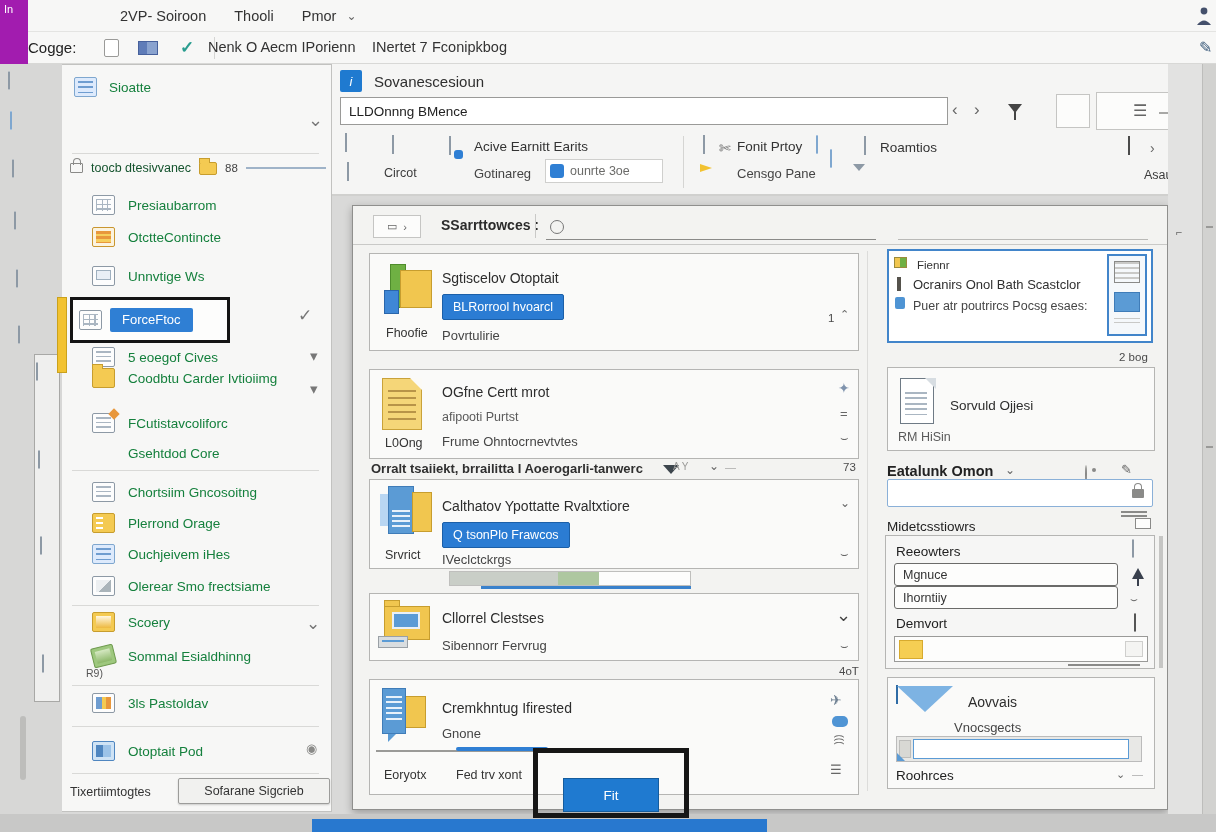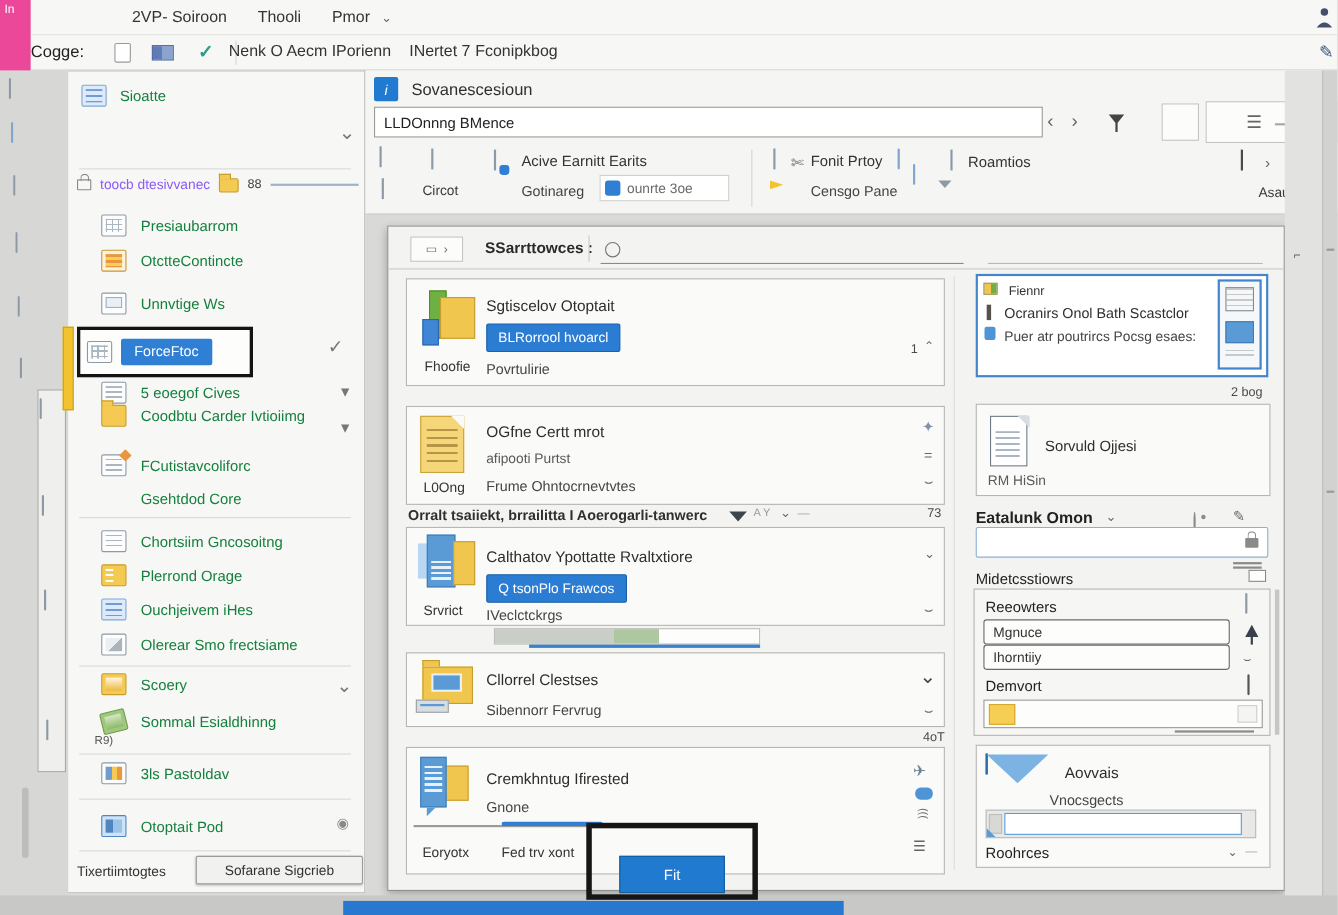--- a/index.html
+++ b/index.html
@@ -3,21 +3,21 @@
 <meta charset="utf-8">
 <style>
   html,body{margin:0;padding:0}
   body{width:1216px;height:832px;position:relative;overflow:hidden;
        font-family:"Liberation Sans",sans-serif;background:#d9d9d8;color:#2e2e2e}
   .abs{position:absolute;box-sizing:border-box}
   .flex{display:flex;align-items:center}
   input{font-family:"Liberation Sans",sans-serif;outline:none}
 
   
-  .corner-block{left:0;top:0;width:28px;height:66px;background:#ec4899;color:#fff;font-size:11px;padding:3px 0 0 4px}
+  .corner-block{left:0;top:0;width:28px;height:66px;background:#a21caf;color:#fff;font-size:11px;padding:3px 0 0 4px}
   .menubar{left:28px;top:0;width:1188px;height:32px;background:#f7f7f6;border-bottom:1px solid #e4e4e2}
   .menu-item{font-size:14.5px;color:#333;margin-right:28px}
   .toolbar2{left:28px;top:32px;width:1188px;height:32px;background:#f7f7f6;border-bottom:1px solid #d8d8d6}
   .tb-label{font-size:15px;color:#222}
   .tab{font-size:14.5px;color:#333}
   .vsep{width:1px;height:22px;background:#d5d5d3;margin:0 10px}
   .glyph{color:#666}
 
   
   .toppane{left:332px;top:64px;width:884px;height:132px;background:#f5f5f4;border-bottom:2px solid #d0d0ce}
@@ -216,21 +216,21 @@
 <div class="abs sidebar">
   <div class="flex" style="position:absolute;left:12px;top:12px;gap:12px">
     <span class="si bluelines"></span>
     <span class="sb-lbl">Sioatte</span>
   </div>
   <span class="sb-chev" style="left:246px;top:44px;font-size:18px">⌄</span>
   <div class="divider" style="top:88px"></div>
 
   <div class="flex" style="position:absolute;left:8px;top:96px;gap:8px;width:256px">
     <span class="lock" style="background:transparent;border:1.4px solid #8a8a88;width:11px;height:8px"></span>
-    <span style="font-size:12.5px;color:#8b5cf6;white-space:nowrap">toocb dtesivvanec</span>
+    <span style="font-size:12.5px;color:#14532d;white-space:nowrap">toocb dtesivvanec</span>
     <span class="si folder" style="width:18px;height:13px"></span>
     <span style="font-size:11.5px;color:#444">88</span>
     <span style="flex:1;height:1.6px;background:#9fb3c8"></span>
   </div>
 
   <div class="sb-item" style="top:127px">
     <span class="si grid"></span>
     <span class="sb-lbl">Presiaubarrom</span>
   </div>
   <div class="sb-item" style="top:159px">
@@ -363,21 +363,21 @@
     <span class="abs card-sub" style="left:72px;top:64px">Frume Ohntocrnevtvtes</span>
     <span class="abs" style="left:468px;top:10px;color:#7f93ad;font-size:14px">✦</span>
     <span class="abs glyph" style="left:470px;top:36px;font-size:13px">=</span>
     <span class="abs glyph" style="left:470px;top:60px;font-size:13px">⌣</span>
   </div>
 
   
   <div class="abs" style="left:0;top:253px;width:508px;height:20px">
     <span class="abs notetext" style="left:18px;top:2px">Orralt tsaiiekt, brrailitta I Aoerogarli-tanwerc</span>
     <span class="abs" style="left:310px;top:6px;width:0;height:0;border-left:8px solid transparent;border-right:8px solid transparent;border-top:9px solid #3d464d"></span>
-    <span class="abs glyph" style="left:332px;top:2px;font-size:10px;color:#9a9a98">A Y</span>
+    <span class="abs glyph" style="left:320px;top:2px;font-size:10px;color:#9a9a98">A Y</span>
     <span class="abs glyph" style="left:356px;top:0;font-size:12px">⌄</span>
     <span class="abs glyph" style="left:372px;top:2px;font-size:11px;color:#aaa">—</span>
     <span class="abs cornertxt" style="left:490px;top:2px">73</span>
   </div>
 
   
   <div class="card" style="left:16px;top:273px;width:488px;height:88px">
     <div class="lic abs" style="left:10px;top:6px;width:54px;height:54px">
       <span class="p" style="left:0;top:8px;width:12px;height:32px;background:#b9d6f2"></span>
       <span class="p" style="left:8px;top:0;width:26px;height:48px;background:#5b9bd5;border:1px solid #3f7cb8"></span>

